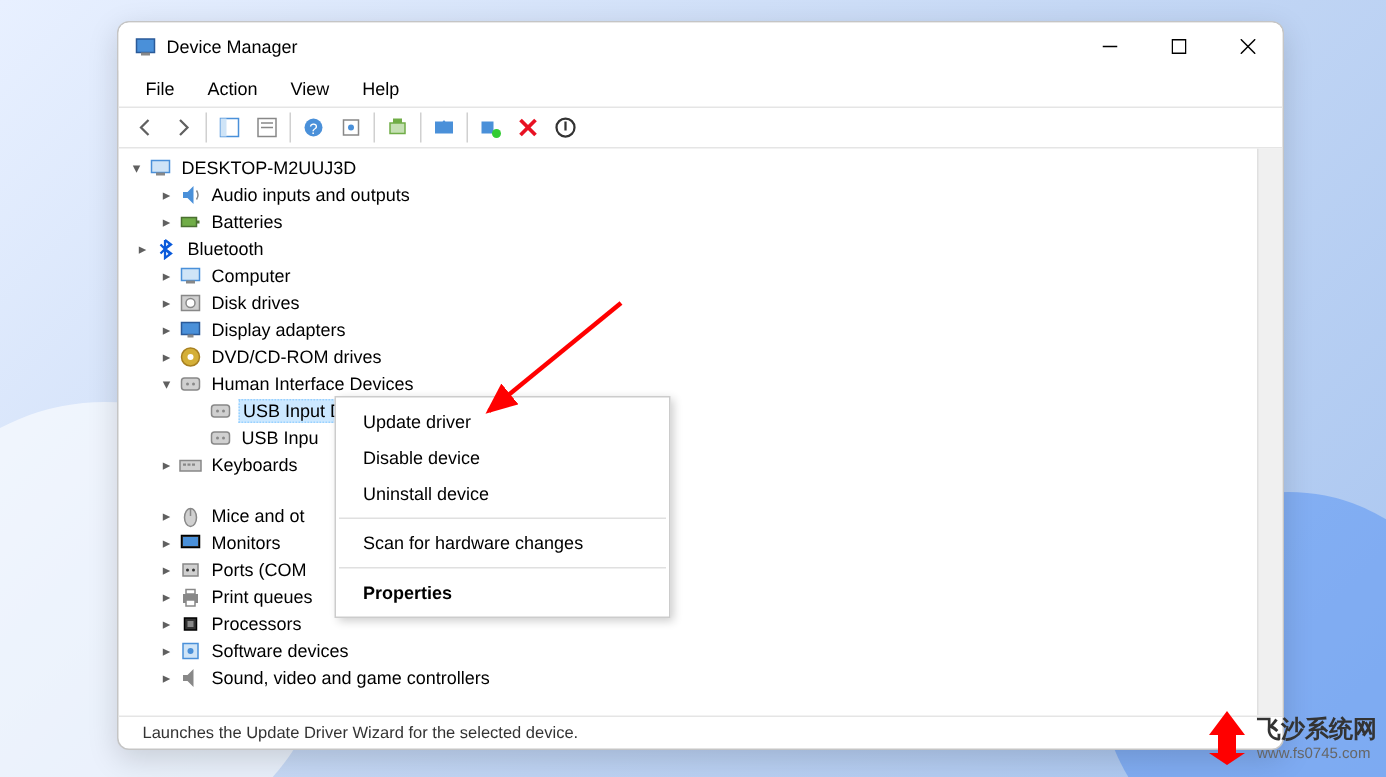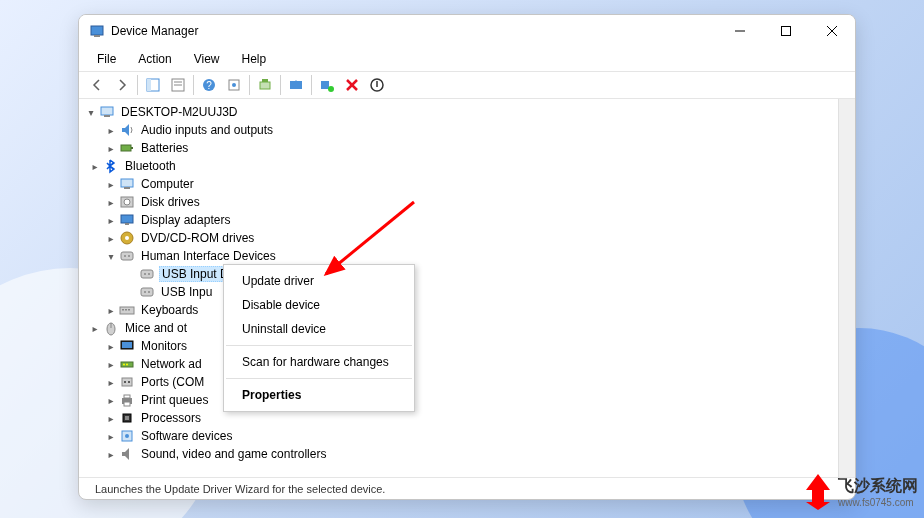--- a/index.html
+++ b/index.html
@@ -21,21 +21,21 @@
 .tree { flex: 1; padding: 4px 0; font-size: 12px; overflow-y: auto; position: relative; }
 .tree-row { display: flex; align-items: center; height: 18px; white-space: nowrap; cursor: pointer; }
 .tree-row.selected .label { background: #cce8ff; border: 1px dotted #99d1ff; padding: 0 2px; }
 .arrow { width: 16px; text-align: center; color: #606060; font-size: 10px; }
 .arrow-down::before { content: '▾'; }
 .arrow-right::before { content: '▸'; }
 .dev-icon { width: 16px; height: 16px; margin-right: 4px; display: flex; align-items: center; justify-content: center; }
 .label { padding: 0 2px; }
 .scrollbar { width: 17px; background: #f0f0f0; border-left: 1px solid #e0e0e0; }
 .statusbar { height: 22px; border-top: 1px solid #e5e5e5; padding: 0 16px; display: flex; align-items: center; font-size: 11px; color: #333; }
-.context-menu { position: absolute; left: 223px; top: 264px; width: 192px; background: #fff; border: 1px solid #ccc; box-shadow: 2px 2px 6px rgba(0,0,0,0.2); padding: 4px 0; z-index: 10; }
+.context-menu { position: absolute; left: 223px; top: 264px; width: 224px; background: #fff; border: 1px solid #ccc; box-shadow: 2px 2px 6px rgba(0,0,0,0.2); padding: 4px 0; z-index: 10; }
 .ctx-item { padding: 5px 18px; font-size: 12px; cursor: pointer; }
 .ctx-item.bold { font-weight: bold; }
 .ctx-sep { height: 1px; background: #e0e0e0; margin: 4px 2px; }
 .arrow-anno { position: absolute; left: 314px; top: 196px; z-index: 20; pointer-events: none; }
 .watermark { position: absolute; right: 6px; bottom: 6px; z-index: 30; display: flex; align-items: center; gap: 6px; pointer-events: none; }
 .wm-arrow { width: 28px; height: 40px; }
 .wm-text { display: flex; flex-direction: column; }
 .wm-main { font-size: 16px; font-weight: bold; color: #333; }
 .wm-sub { font-size: 10px; color: #666; }
 </style>
@@ -274,50 +274,39 @@
           <span class="dev-icon">
             <svg width="16" height="16">
               <rect x="1" y="5" width="14" height="7" fill="#d0d0d0" stroke="#888"></rect>
               <rect x="3" y="7" width="2" height="1.5" fill="#888"></rect>
               <rect x="6" y="7" width="2" height="1.5" fill="#888"></rect>
               <rect x="9" y="7" width="2" height="1.5" fill="#888"></rect>
             </svg>
           </span>
           <span class="label">Keyboards</span>
         </div>
-        <div class="tree-row" style="padding-left: 8px;">
+        <div class="tree-row" style="padding-left: 24px; margin-top: 16px;">
           <span class="arrow arrow-right"></span>
           <span class="dev-icon">
             <svg width="16" height="16">
               <ellipse cx="8" cy="9" rx="4" ry="6" fill="#d0d0d0" stroke="#888"></ellipse>
               <line x1="8" y1="3" x2="8" y2="8" stroke="#888"></line>
             </svg>
           </span>
           <span class="label">Mice and ot</span>
         </div>
         <div class="tree-row" style="padding-left: 24px;">
           <span class="arrow arrow-right"></span>
           <span class="dev-icon">
             <svg width="16" height="16">
               <rect x="2" y="3" width="12" height="8" fill="#333" stroke="#000"></rect>
               <rect x="3" y="4" width="10" height="6" fill="#4a90d9"></rect>
             </svg>
           </span>
           <span class="label">Monitors</span>
-        </div>
-        <div class="tree-row" style="padding-left: 24px;">
-          <span class="arrow arrow-right"></span>
-          <span class="dev-icon">
-            <svg width="16" height="16">
-              <rect x="2" y="6" width="12" height="5" fill="#70ad47" stroke="#4a7030"></rect>
-              <circle cx="5" cy="8.5" r="1" fill="#ff0"></circle>
-              <circle cx="8" cy="8.5" r="1" fill="#ff0"></circle>
-            </svg>
-          </span>
-          <span class="label">Network ad</span>
         </div>
         <div class="tree-row" style="padding-left: 24px;">
           <span class="arrow arrow-right"></span>
           <span class="dev-icon">
             <svg width="16" height="16">
               <rect x="3" y="4" width="10" height="8" fill="#d0d0d0" stroke="#888"></rect>
               <circle cx="6" cy="8" r="1" fill="#333"></circle>
               <circle cx="10" cy="8" r="1" fill="#333"></circle>
             </svg>
           </span>

